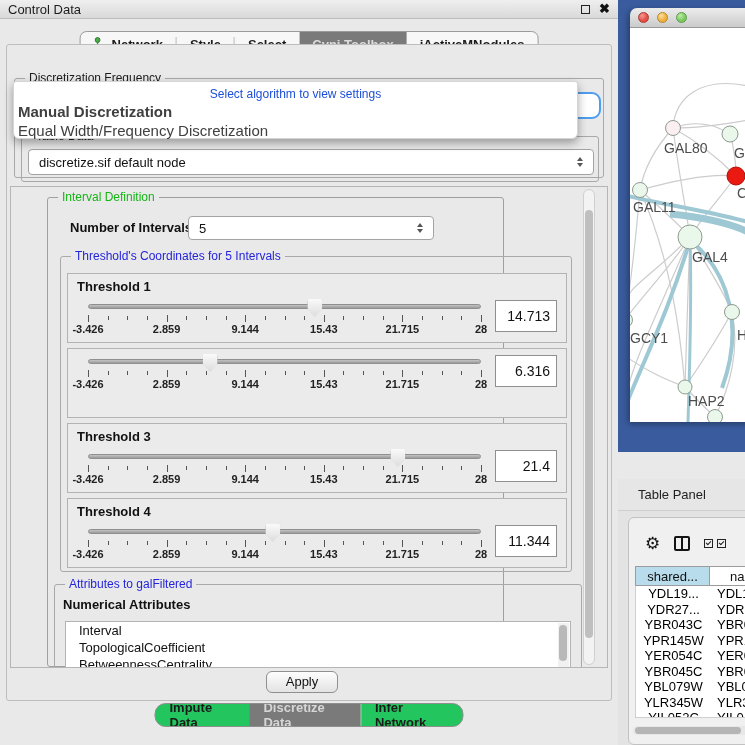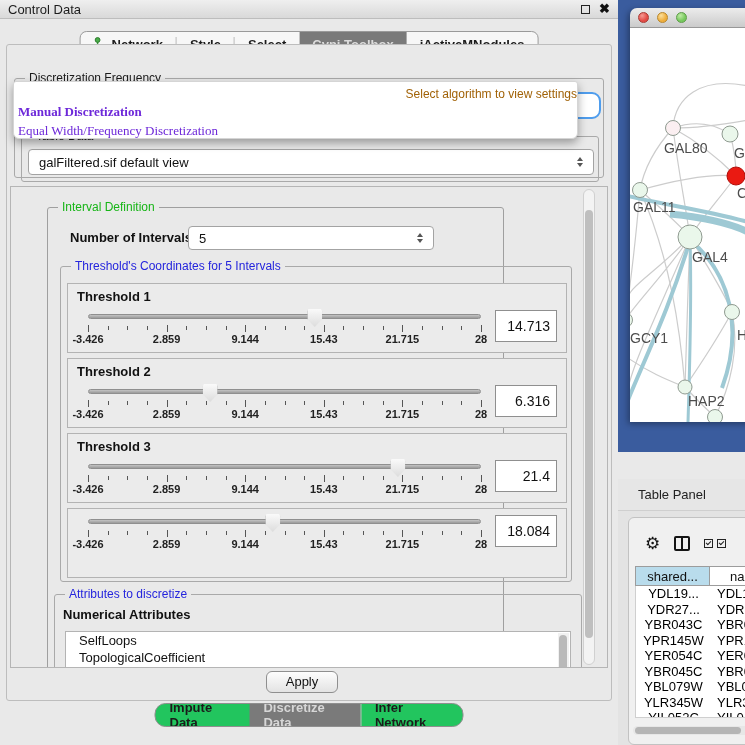--- a/index.html
+++ b/index.html
@@ -37,22 +37,22 @@
   .legend.blue{color:var(--title_blue);}
 
   
   .algo-combo{position:absolute;left:8px;top:13px;width:578px;height:27px;
     background:#fff;border:2.5px solid var(--accent_blue);border-radius:9px;}
 
   
   .popup{position:absolute;left:13px;top:81px;width:565px;height:58px;z-index:30;
     background:#fff;border:1px solid #d5d5d5;border-radius:3px 3px 6px 6px;
     box-shadow:0 4px 10px rgba(0,0,0,0.35);padding-top:4px;}
-  .popup .hint{text-align:right;font-size:12px;color:#a16207;height:16px;line-height:16px;}
-  .popup .opt{font-size:13px;color:#6d28d9;padding:1px 4px;line-height:17px;font-family:Liberation Serif, serif;}
+  .popup .hint{text-align:center;font-size:12px;color:#1d4ed8;height:16px;line-height:16px;}
+  .popup .opt{font-size:15px;color:#404040;padding:1px 4px;line-height:17px;}
   .popup .opt.bold{font-weight:bold;}
 
   
   .combo{position:absolute;background:#fff;border:1px solid #a3a3a3;border-radius:4px;
     display:flex;align-items:center;font-size:13px;color:#111;padding:0 10px;}
   .combo .cval{flex:1;overflow:hidden;white-space:nowrap;}
   .spinner{display:flex;flex-direction:column;align-items:center;gap:2px;margin-left:4px;}
   .spinner i{width:0;height:0;border-left:3.5px solid transparent;border-right:3.5px solid transparent;display:block;}
   .spinner .up{border-bottom:4px solid #555;}
   .spinner .dn{border-top:4px solid #555;}
@@ -189,37 +189,37 @@
   </div>
 
   <div class="outer-box"></div>
 
   <div class="group" style="left:14px;top:78px;width:590px;height:100px;">
     <span class="legend">Discretization Frequency</span>
     <div class="algo-combo"></div>
     <div class="group" style="left:6px;top:57px;width:578px;height:46px;">
       <span class="legend">Table Data</span>
       <div class="combo" style="left:6px;top:12px;width:566px;height:26px;">
-        <span class="cval">galFiltered.sif default view</span>
+        <span class="cval">discretize.sif default node</span>
         <span class="spinner">
             <i class="up"></i>
             <i class="dn"></i>
           </span>
       </div>
     </div>
   </div>
 
   <div class="popup">
     <div class="hint">Select algorithm to view settings</div>
     <div class="opt bold">Manual Discretization</div>
     <div class="opt">Equal Width/Frequency Discretization</div>
   </div>
 
   <div class="scroll-outer">
-    <div class="group" style="left:36px;top:20px;width:457px;height:470px;border-color:#9f9f9f;">
+    <div class="group" style="left:36px;top:10px;width:457px;height:470px;border-color:#9f9f9f;">
       <span class="legend green">Interval Definition</span>
 
       <span class="bold-label" style="position:absolute;left:22px;top:22px;">Number of Intervals</span>
       <div class="combo" style="left:140px;top:18px;width:246px;height:24px;">
         <span class="cval">5</span>
         <span class="spinner">
             <i class="up"></i>
             <i class="dn"></i>
           </span>
       </div>
@@ -261,21 +261,20 @@
                     <span class="tick-label" style="left: 40%;">9.144</span>
                     <span class="tick-label" style="left: 60%;">15.43</span>
                     <span class="tick-label" style="left: 80%;">21.715</span>
                     <span class="tick-label" style="left: 100%;">28</span>
                   </div>
                 </div>
                 <div class="value-box">14.713</div>
               </div>
             </div>
             <div class="thr-panel" style="top: 91px;">
-              <div class="thr-label">Threshold 2</div>
               <div class="thr-body">
                 <div class="slider-area">
                   <div class="track">
                     <div class="thumb-sl" style="left: 30.9998%;"></div>
                   </div>
                   <div class="scale">
                     <span class="tick major" style="left: 0%;"></span>
                     <span class="tick minor" style="left: 5%;"></span>
                     <span class="tick minor" style="left: 10%;"></span>
                     <span class="tick minor" style="left: 15%;"></span>
@@ -341,20 +340,21 @@
                     <span class="tick-label" style="left: 40%;">9.144</span>
                     <span class="tick-label" style="left: 60%;">15.43</span>
                     <span class="tick-label" style="left: 80%;">21.715</span>
                     <span class="tick-label" style="left: 100%;">28</span>
                   </div>
                 </div>
                 <div class="value-box">21.4</div>
               </div>
             </div>
             <div class="thr-panel" style="top: 241px;">
+              <div class="thr-label">Threshold 4</div>
               <div class="thr-body">
                 <div class="slider-area">
                   <div class="track">
                     <div class="thumb-sl" style="left: 46.9993%;"></div>
                   </div>
                   <div class="scale">
                     <span class="tick major" style="left: 0%;"></span>
                     <span class="tick minor" style="left: 5%;"></span>
                     <span class="tick minor" style="left: 10%;"></span>
                     <span class="tick minor" style="left: 15%;"></span>
@@ -376,33 +376,34 @@
                     <span class="tick minor" style="left: 95%;"></span>
                     <span class="tick major" style="left: 100%;"></span>
                     <span class="tick-label" style="left: 0%;">-3.426</span>
                     <span class="tick-label" style="left: 20%;">2.859</span>
                     <span class="tick-label" style="left: 40%;">9.144</span>
                     <span class="tick-label" style="left: 60%;">15.43</span>
                     <span class="tick-label" style="left: 80%;">21.715</span>
                     <span class="tick-label" style="left: 100%;">28</span>
                   </div>
                 </div>
-                <div class="value-box">18.084</div>
+                <div class="value-box">11.344</div>
               </div>
             </div>
           </div>
       </div>
 
       <div class="group" style="left:6px;top:386px;width:528px;height:120px;">
-        <span class="legend blue">Attributes to discretize</span>
+        <span class="legend blue">Attributes to galFiltered</span>
         <span class="bold-label" style="position:absolute;left:8px;top:12px;">Numerical Attributes</span>
         <div class="attr-list">
           <div id="attr-items">
-              <div class="attr-item">SelfLoops</div>
+              <div class="attr-item">Interval</div>
               <div class="attr-item">TopologicalCoefficient</div>
+              <div class="attr-item">BetweennessCentrality</div>
             </div>
           <div class="attr-scroll">
               <div class="thumb"></div>
             </div>
         </div>
       </div>
     </div>
     <div class="v-scrollbar" style="position:absolute;left:572px;top:2px;">
         <div class="thumb"></div>
       </div>

